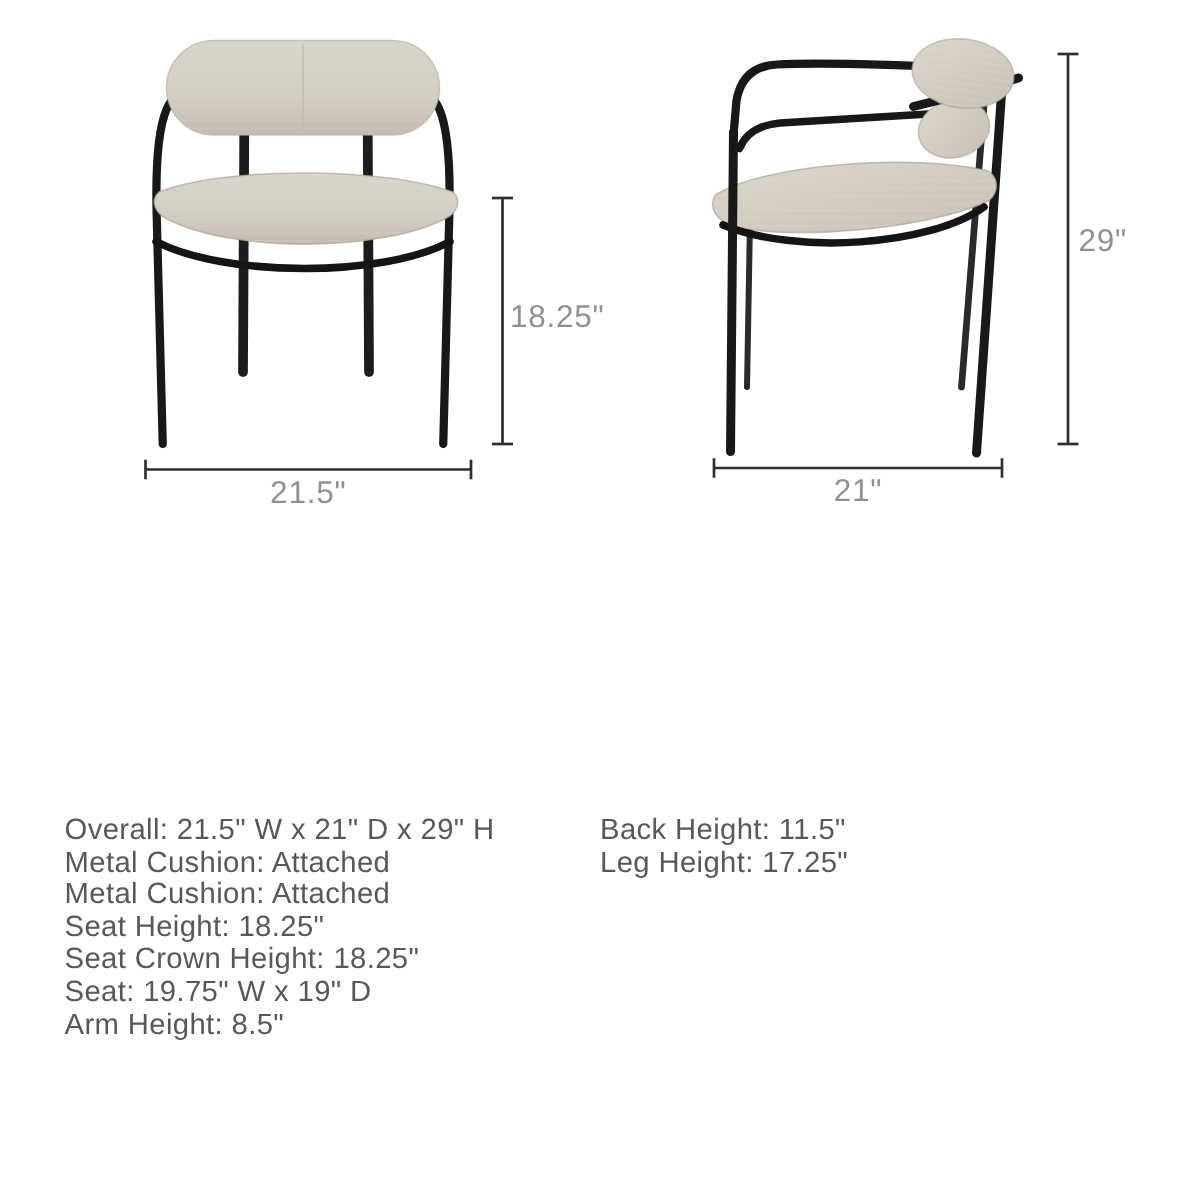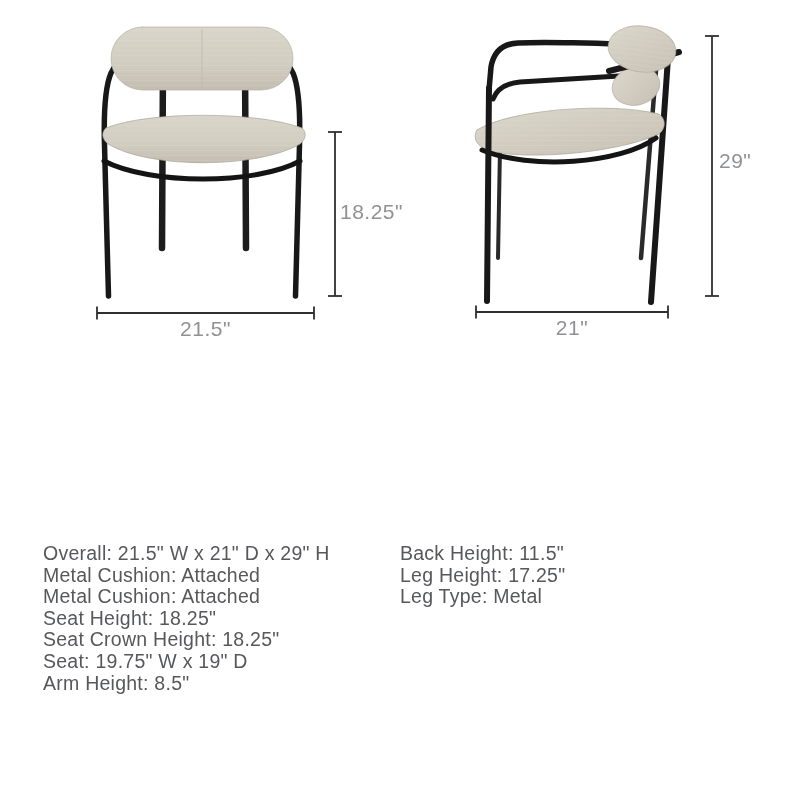--- a/index.html
+++ b/index.html
@@ -152,16 +152,15 @@
     <div>Metal Cushion: Attached</div>
     <div>Seat Height: 18.25"</div>
     <div>Seat Crown Height: 18.25"</div>
     <div>Seat: 19.75" W x 19" D</div>
     <div>Arm Height: 8.5"</div>
   </div>
 
   <div class="specs specs-right">
     <div>Back Height: 11.5"</div>
     <div>Leg Height: 17.25"</div>
-    <div>Leg Type: Metal</div>
   </div>
 
 </div>
 
 </body></html>

